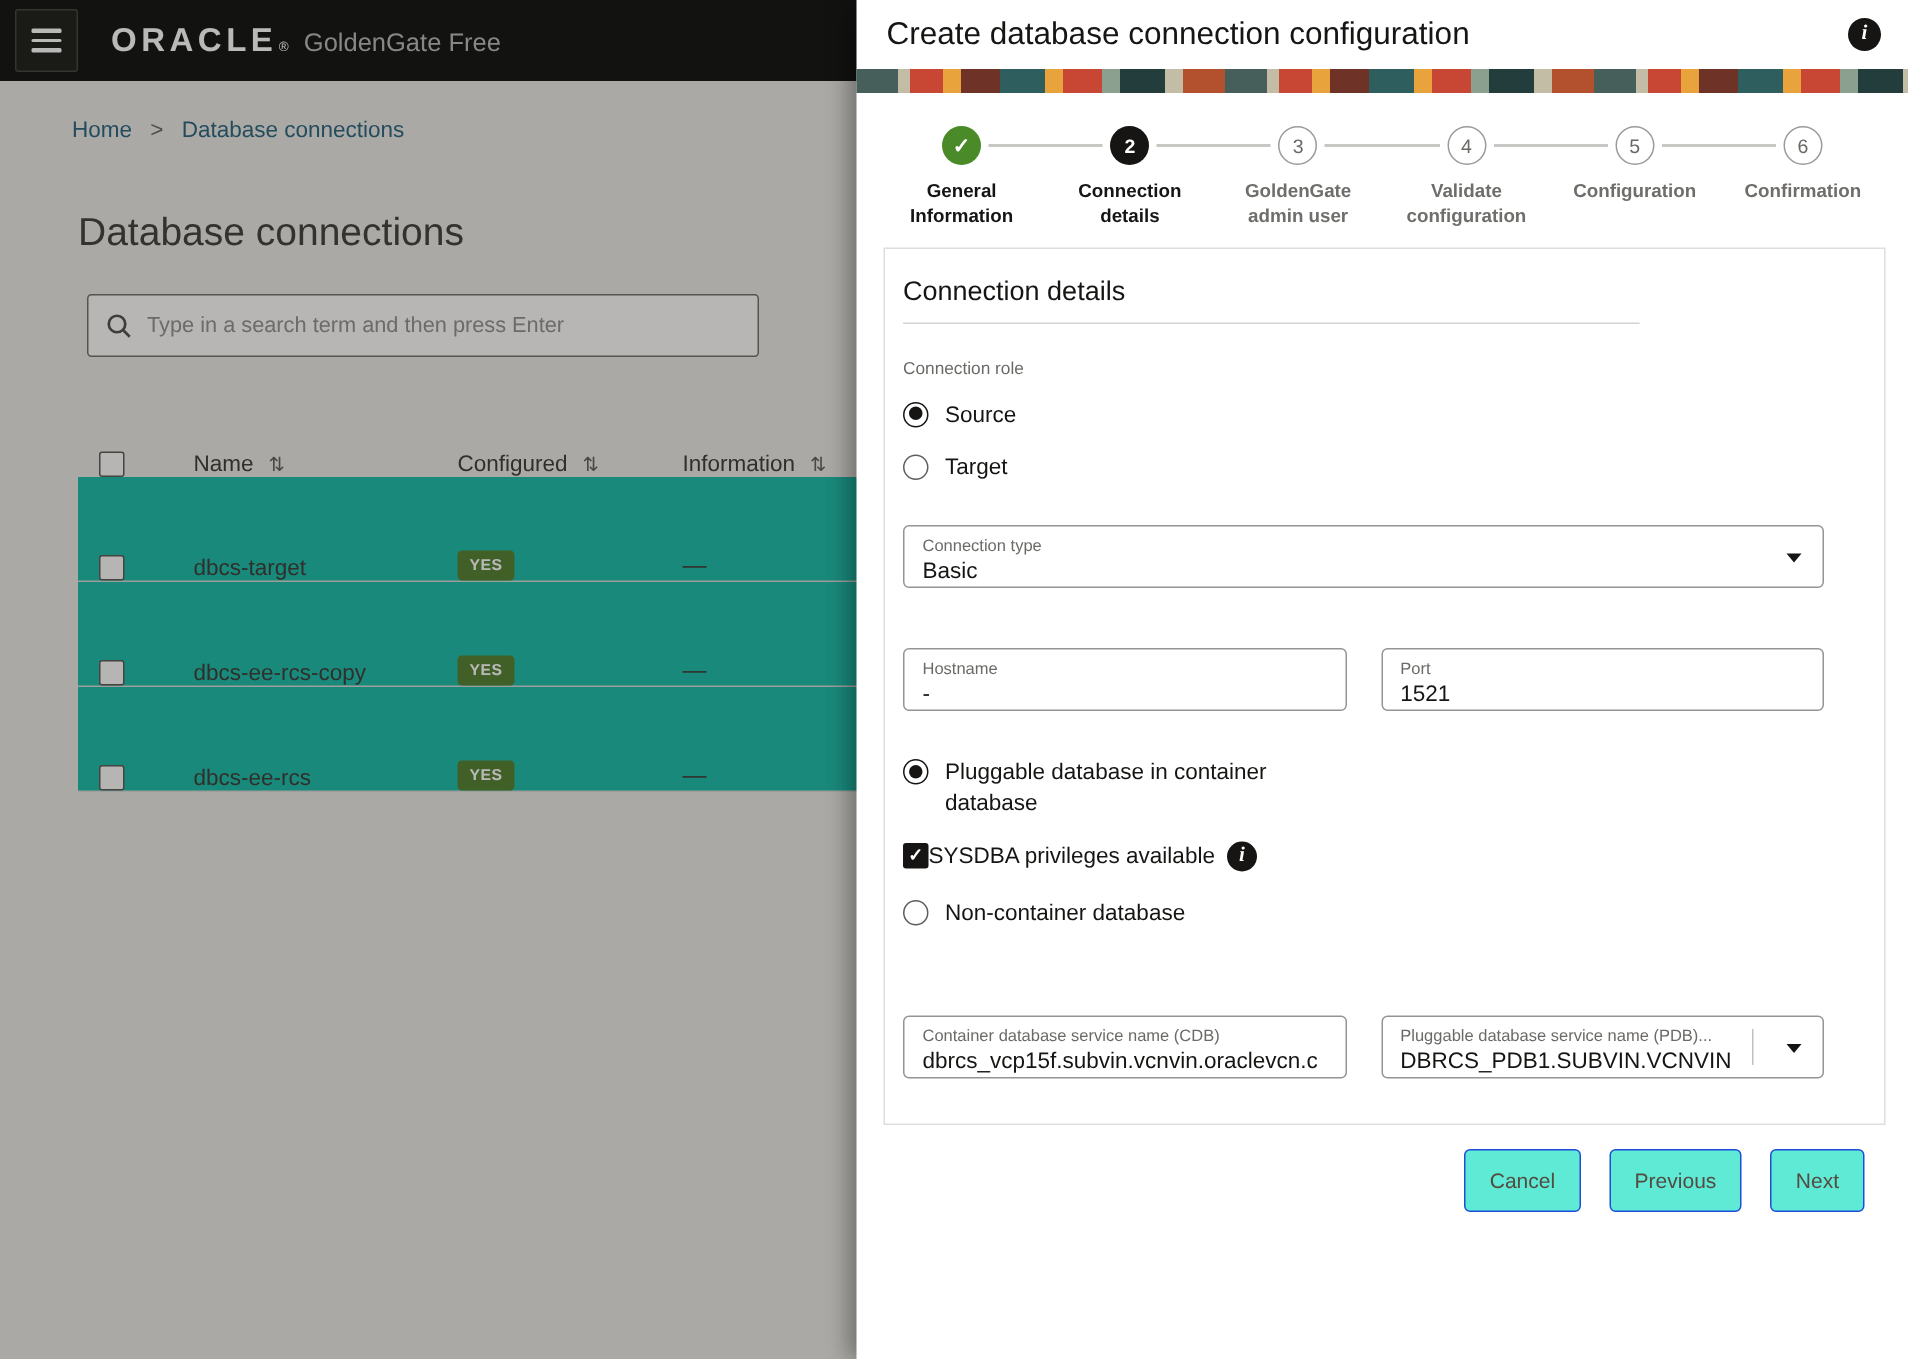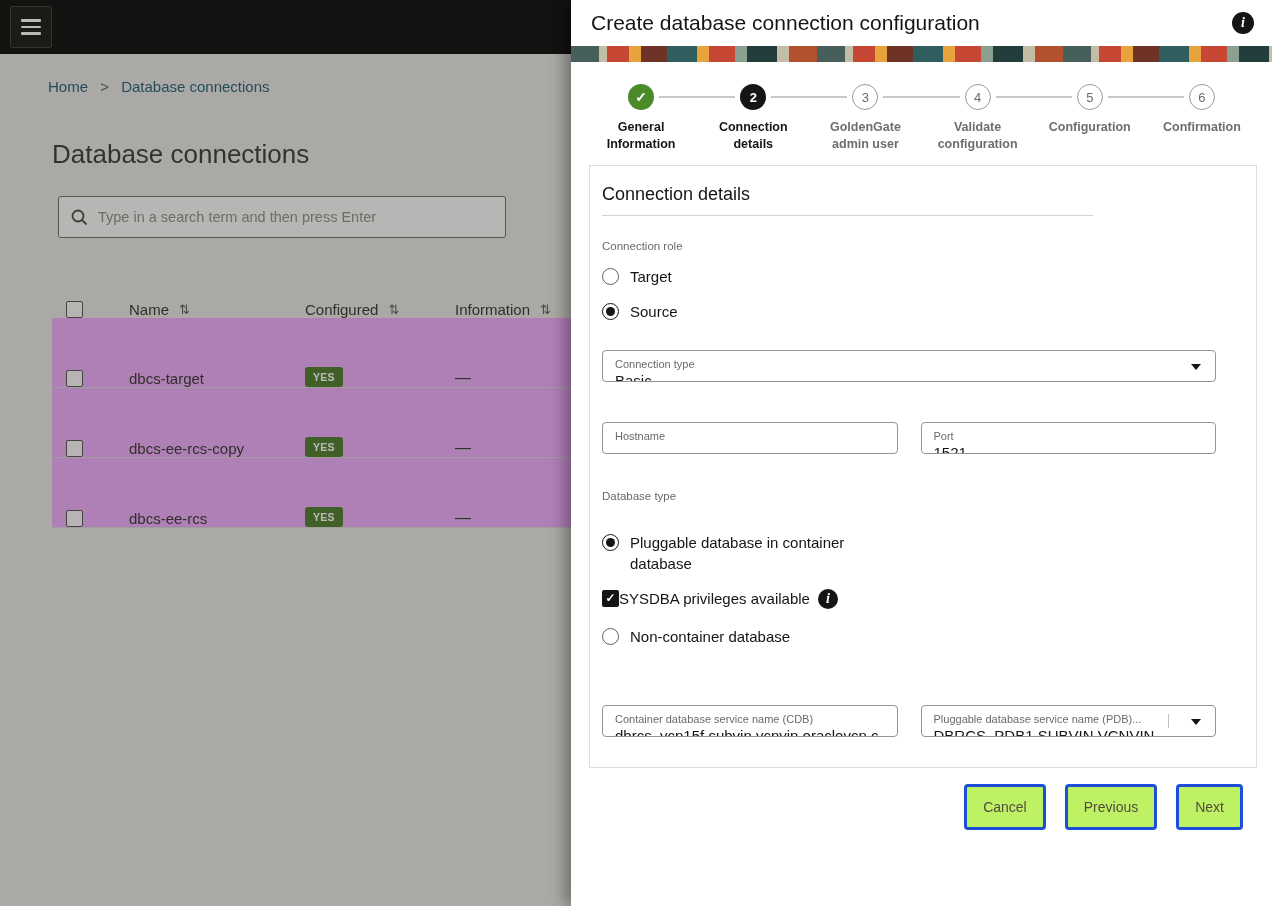--- a/index.html
+++ b/index.html
@@ -25,21 +25,21 @@
 
   .searchbox { margin:26px 0 0 58px; width:448px; height:42px; background:#fcfbfa; border:1px solid #6b6a67;
                border-radius:3px; display:flex; align-items:center; padding:0 12px; }
   .searchbox input { border:none; outline:none; background:transparent; font-size:14.5px; color:#161513;
                      flex:1; margin-left:10px; font-family:"Liberation Sans", sans-serif; }
   .searchbox input::placeholder { color:#8f8d8a; }
 
   .db-table { margin:24px 0 0 52px; width:648px; }
   .t-head, .t-row { display:flex; align-items:flex-end; }
   .t-head { height:56px; }
-  .t-row { height:70px; background:#f0abfc; border-bottom:1px solid #d9d7d4; }
+  .t-row { height:70px; background:#14b8a6; border-bottom:1px solid #d9d7d4; }
   .t-row:first-of-type { border-top:1px solid #d9d7d4; }
   .col-check { width:77px; padding-left:14px; }
   .col-name { width:176px; }
   .col-conf { width:150px; }
   .col-desc { flex:1; }
   .chk { width:17px; height:17px; border:1.5px solid #55534f; border-radius:2px; background:#fbfaf9; cursor:pointer; }
   .hcell { font-size:15px; color:#35342f; display:flex; align-items:center; cursor:pointer; }
   .sort-icon { margin-left:10px; color:#5b5955; font-size:13px; }
   .sort-icon::after { content:"⇅"; }
   .cell-name { font-size:15px; color:#35342f; }
@@ -92,21 +92,21 @@
   .panel { margin:12px 15px 0 18px; border:1px solid #e0deda; padding:18px 40px 30px 12px; }
   .section-title { font-size:18px; font-weight:normal; color:#161513; }
   .section-rule { border-bottom:1px solid #d5d3d0; width:80%; margin-top:10px; }
   .small-label { font-size:11.5px; color:#6b6a67; margin-top:24px; }
   .radio-row { display:flex; align-items:flex-start; gap:11px; margin-top:15px; cursor:pointer; }
   .radio { width:17px; height:17px; border:1.5px solid #5f5d59; border-radius:50%; flex:0 0 auto; background:#fff; margin-top:1px; }
   .radio.selected { border-color:#161513; }
   .radio.selected::after { content:""; display:block; width:9px; height:9px; margin:2.5px; border-radius:50%; background:#161513; }
   .radio-label { font-size:15px; color:#161513; line-height:1.35; }
 
-  .field { border:1px solid #969491; border-radius:4px; height:32px; padding:7px 12px 0 12px; position:relative;
+  .field { border:1px solid #969491; border-radius:4px; height:42px; padding:7px 12px 0 12px; position:relative;
            background:#fff; cursor:text; overflow:hidden; }
   .field .f-label { font-size:11px; color:#6b6a67; white-space:nowrap; overflow:hidden; }
   .field .f-value { font-size:15px; color:#161513; margin-top:2px; white-space:nowrap; overflow:hidden; }
   .field.select { cursor:pointer; }
   .caret { position:absolute; right:14px; top:50%; margin-top:-2px; width:0; height:0;
            border-left:5.5px solid transparent; border-right:5.5px solid transparent; border-top:6px solid #161513; }
   .field.select-divider .f-label, .field.select-divider .f-value { padding-right:40px; }
   .select-divider::before { content:""; position:absolute; right:46px; top:8px; bottom:8px; width:1px; background:#c3c1be; }
 
   .full-select { margin-top:28px; }
@@ -117,33 +117,38 @@
   .dbtype-left { width:322px; }
   .sysdba-group { display:flex; align-items:flex-start; }
   .checkbox { width:17px; height:17px; background:#161513; border-radius:2px; display:flex; align-items:center;
               justify-content:center; cursor:pointer; flex:0 0 auto; margin-top:1px; }
   .checkbox::after { content:"✓"; color:#fff; font-size:12px; font-weight:bold; }
   .info-btn.sm { width:20px; height:20px; margin-left:8px; margin-top:0; }
   .service-row { margin-top:58px; }
 
   
   .footer { display:flex; justify-content:flex-end; gap:19px; padding:16px 29px 0 0; }
-  .btn { background:#bef264; border:3px solid #1d4ed8; border-radius:4px; padding:12px 16px; font-size:14px;
+  .btn { background:#5eead4; border:1px solid #1d4ed8; border-radius:4px; padding:12px 16px; font-size:14px;
          color:#544b41; cursor:pointer; font-family:"Liberation Sans", sans-serif; }
 </style>
 </head>
 <body>
 
 <div class="app">
   <div class="topbar">
     <div class="hamburger">
       <span></span>
         <span></span>
         <span></span>
     </div>
+    <div class="brandwrap">
+      <span class="brand">ORACLE</span>
+      <span class="brand-reg">®</span>
+      <span class="brand-suffix">GoldenGate Free</span>
+    </div>
   </div>
 
   <div class="breadcrumb">
     <a>Home</a>
     <span class="sep">&gt;</span>
     <a>Database connections</a>
   </div>
 
   <h1 class="page-title">Database connections</h1>
 
@@ -254,46 +259,45 @@
       </div>
     </div>
   </div>
 
   <div class="panel">
     <div class="section-title">Connection details</div>
     <div class="section-rule"></div>
 
     <div class="small-label">Connection role</div>
     <div class="radio-row">
+      <div class="radio selected"></div>
+      <div class="radio-label">Source</div>
+    </div>
+    <div class="radio-row">
       <div class="radio"></div>
       <div class="radio-label">Target</div>
-    </div>
-    <div class="radio-row">
-      <div class="radio selected"></div>
-      <div class="radio-label">Source</div>
     </div>
 
     <div class="field select full-select">
       <div class="f-label">Connection type</div>
       <div class="f-value">Basic</div>
       <div class="caret"></div>
     </div>
 
     <div class="two-col">
       <div class="field">
         <div class="f-label">Hostname</div>
         <div class="f-value">-</div>
       </div>
       <div class="field">
         <div class="f-label">Port</div>
         <div class="f-value">1521</div>
       </div>
     </div>
 
-    <div class="small-label" style="margin-top:36px">Database type</div>
 
     <div class="dbtype-row">
       <div class="dbtype-left">
         <div class="radio-row">
           <div class="radio selected"></div>
           <div class="radio-label" style="max-width:250px">Pluggable database in container database</div>
         </div>
       </div>
       <div class="sysdba-group" style="margin-top:15px">
         <div class="checkbox"></div>

